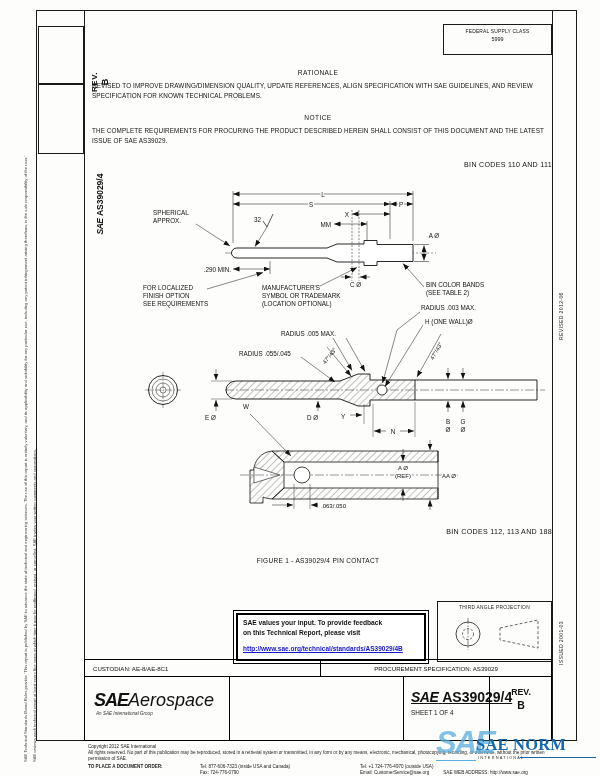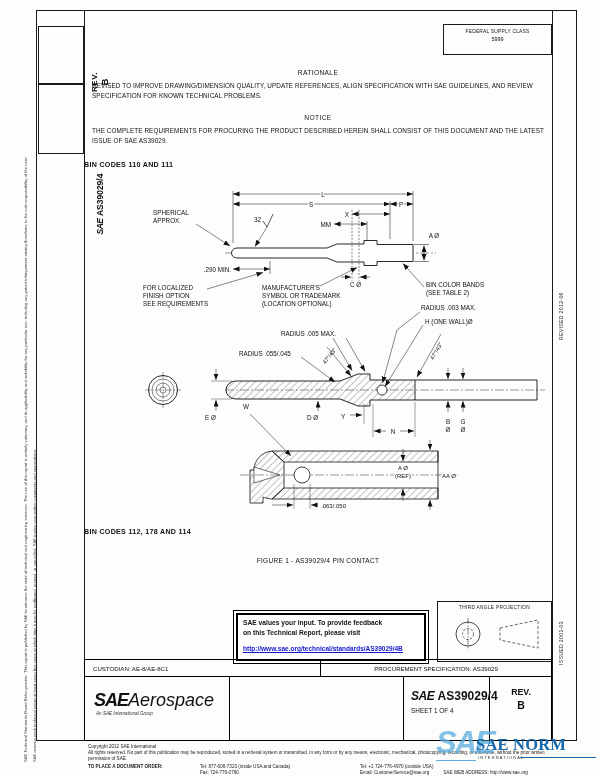--- a/index.html
+++ b/index.html
@@ -20,38 +20,38 @@
   .mnote{font-size:4.2px;color:#444;white-space:nowrap;transform:rotate(-90deg);transform-origin:0 0;}
   .rnote{font-size:5.2px;color:#222;white-space:nowrap;transform:rotate(-90deg);transform-origin:0 0;letter-spacing:.3px;}
   
   #fsc{left:443px;top:24px;width:109px;height:31px;border:1.5px solid #1a1a1a;box-sizing:border-box;
        text-align:center;padding-top:4px;}
   #fsc .l1{font-size:4.9px;letter-spacing:.2px;}
   #fsc .l2{font-size:5.4px;margin-top:1.5px;}
   
   .heading{left:84px;width:468px;text-align:center;font-size:6.6px;letter-spacing:.4px;}
   .bodytext{left:92px;width:454px;font-size:6.35px;line-height:1.6;letter-spacing:.1px;}
-  .bintitle{left:84px;width:468px;text-align:left;font-size:7.1px;font-weight:bold;letter-spacing:.3px;}
+  .bintitle{left:84px;width:468px;text-align:right;font-size:7.1px;font-weight:normal;letter-spacing:.3px;}
   .figcap{left:84px;width:468px;text-align:center;font-size:6.5px;letter-spacing:.3px;}
   
   #fbx{left:233px;top:610px;width:196px;border:1px solid #000;padding:2px;background:#fff;box-sizing:border-box;}
   #fbx .inner{border:2px solid #000;padding:3px 5px 4px 5px;}
   #fbx .t{font-size:6.7px;font-weight:bold;line-height:1.45;}
   #fbx a{color:#1515cc;font-weight:bold;font-size:6.5px;text-decoration:underline;}
   
   #proj{left:437px;top:601px;width:115px;height:61px;border:1px solid #1a1a1a;box-sizing:border-box;}
   #proj .pt{font-size:4.8px;text-align:center;padding-top:3px;letter-spacing:.3px;color:#222;}
   
   .cell{border:1px solid #000;box-sizing:border-box;font-size:6.1px;display:flex;align-items:center;}
   
   .tb{border:1.5px solid #000;box-sizing:border-box;}
   #tb-logo .big{font-size:18px;font-style:italic;white-space:nowrap;}
   #tb-logo .big b{font-weight:900;letter-spacing:-1px;}
   #tb-logo .tag{font-size:4.6px;font-style:italic;color:#333;margin-top:0px;margin-left:2px;}
-  #tb-doc .id{font-size:12px;font-weight:bold;white-space:nowrap;}
+  #tb-doc .id{font-size:14px;font-weight:bold;white-space:nowrap;text-decoration:underline;}
   #tb-doc .sheet{font-size:6.4px;margin-top:4px;}
   #tb-rev{text-align:center;}
   #tb-rev .r1{font-size:8.8px;font-weight:600;margin-top:11px;}
   #tb-rev .r2{font-size:10.5px;font-weight:600;margin-top:2px;}
   
   #footer{left:88px;top:744px;width:474px;font-size:4.6px;color:#222;line-height:1.35;}
   #footer .orderrow{display:grid;grid-template-columns:112px 160px 202px;margin-top:1px;}
   #footer .b{font-weight:bold;}
   #footer .r2c{display:flex;gap:14px;}
   
@@ -259,21 +259,21 @@
       <line x1="318" y1="505" x2="311" y2="505" marker-end="url(#ah)"></line>
     </g>
     <g font-size="6">
       <text class="halo" text-anchor="middle" x="403" y="470">A Ø</text>
       <text class="halo" text-anchor="middle" x="403" y="478">(REF)</text>
       <text class="halo" text-anchor="middle" x="449" y="478">AA Ø</text>
       <text x="321" y="507.5">.063/.050</text>
     </g>
   </svg>
 
-  <div class="abs bintitle" style="top:528px;">BIN CODES 112, 178 AND 114</div>
+  <div class="abs bintitle" style="top:528px;">BIN CODES 112, 113 AND 188</div>
   <div class="abs figcap" style="top:557px;">FIGURE 1 - AS39029/4 PIN CONTACT</div>
 
   <div class="abs" id="fbx">
     <div class="inner">
       <div class="t">SAE values your input. To provide feedback</div>
       <div class="t">on this Technical Report, please visit</div>
       <a href="#" title="http://www.sae.org/technical/standards/AS39029/4B">http://www.sae.org/technical/standards/AS39029/4B</a>
     </div>
   </div>
 

